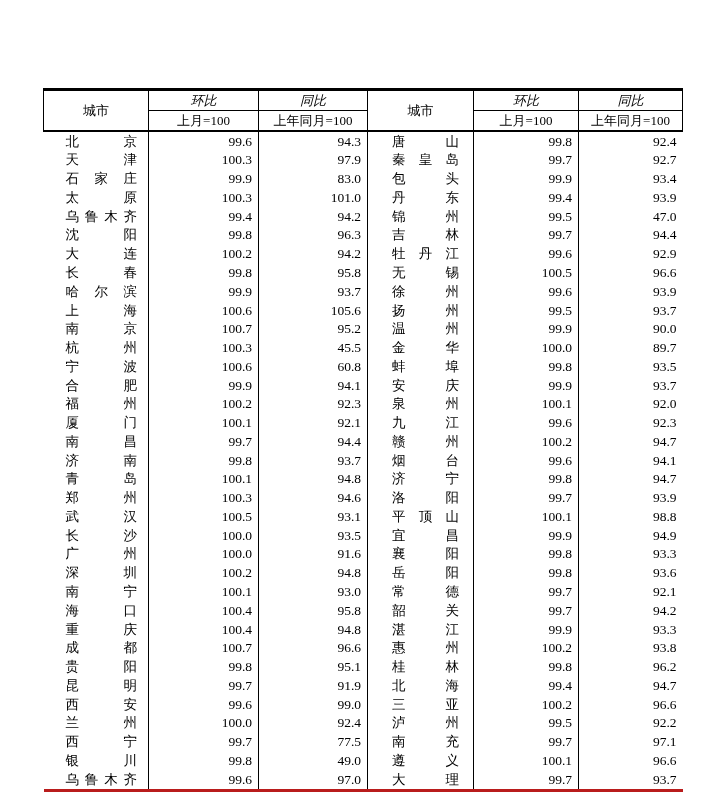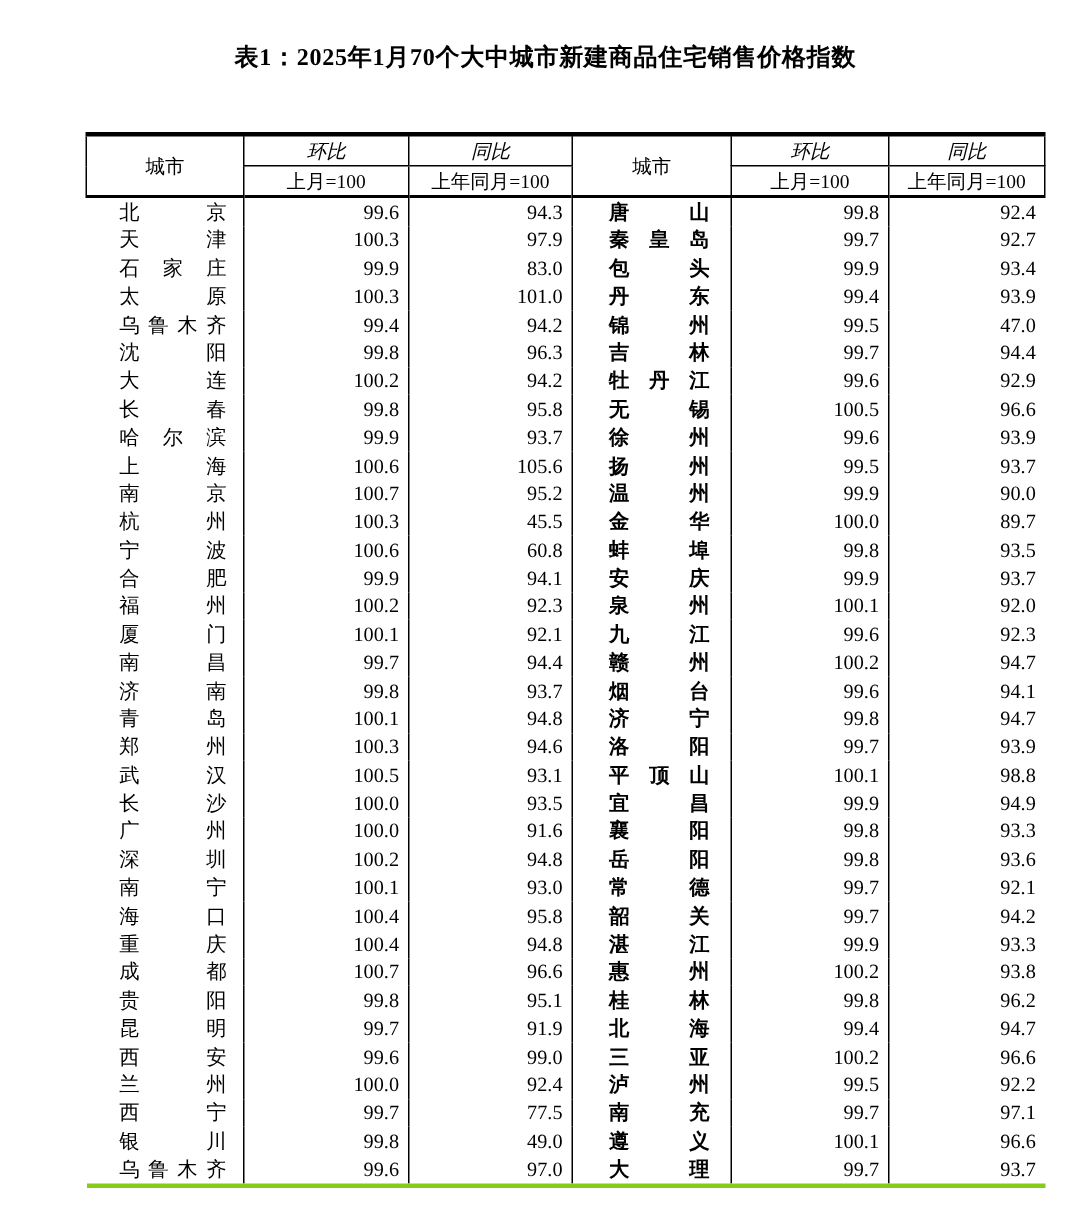--- a/index.html
+++ b/index.html
@@ -6,51 +6,50 @@
   .page{
     position:relative;width:727px;height:806px;background:#ffffff;
     font-family:"Liberation Serif","DejaVu Serif",serif;color:#000;
     overflow:hidden;
   }
   .title{
     position:absolute;top:28px;left:0;width:727px;margin:0;
     text-align:center;font-size:16px;font-weight:bold;letter-spacing:.5px;
   }
   table.price-table{
-    position:absolute;left:57px;top:88px;
+    position:absolute;left:43px;top:88px;
     border-collapse:collapse;table-layout:fixed;
-    border-top:3px solid #000;border-bottom:3px solid #84cc16;
+    border-top:3px solid #000;border-bottom:3px solid #b91c1c;
     font-size:13.5px;
   }
   .price-table th,.price-table td{
     padding:0;font-weight:normal;white-space:nowrap;overflow:hidden;
   }
   
   .price-table thead th{height:19px;font-size:13px;text-align:center;vertical-align:middle;}
   .price-table thead th.hv{border-left:1px solid #000;}
   .price-table thead th.bl{border-left:1px solid #000;}
   .price-table thead th.br{border-right:1px solid #000;}
   .price-table thead th.mid{border-bottom:1px solid #000;font-style:italic;}
   .price-table thead th.hbot{border-bottom:2px solid #000;}
   
   .price-table tbody td{height:18.77px;line-height:1;vertical-align:middle;}
   .price-table tbody td+td{border-left:1px solid #000;}
   .price-table td.city{
     text-align:justify;text-align-last:justify;
     padding:0 11px 0 22px;font-size:13.5px;
   }
-  .price-table td.city-r{padding:0 14px 0 24px;font-weight:bold;}
+  .price-table td.city-r{padding:0 14px 0 24px;}
   .price-table td.num{text-align:right;padding-right:6px;}
 </style>
 </head>
 <body>
 
 <div class="page">
 
-  <h1 class="title">表1：2025年1月70个大中城市新建商品住宅销售价格指数</h1>
 
   <table class="price-table">
     <colgroup>
       <col style="width:105px">
         <col style="width:110px">
         <col style="width:109px">
       <col style="width:106px">
         <col style="width:105px">
         <col style="width:104px">
     </colgroup>

